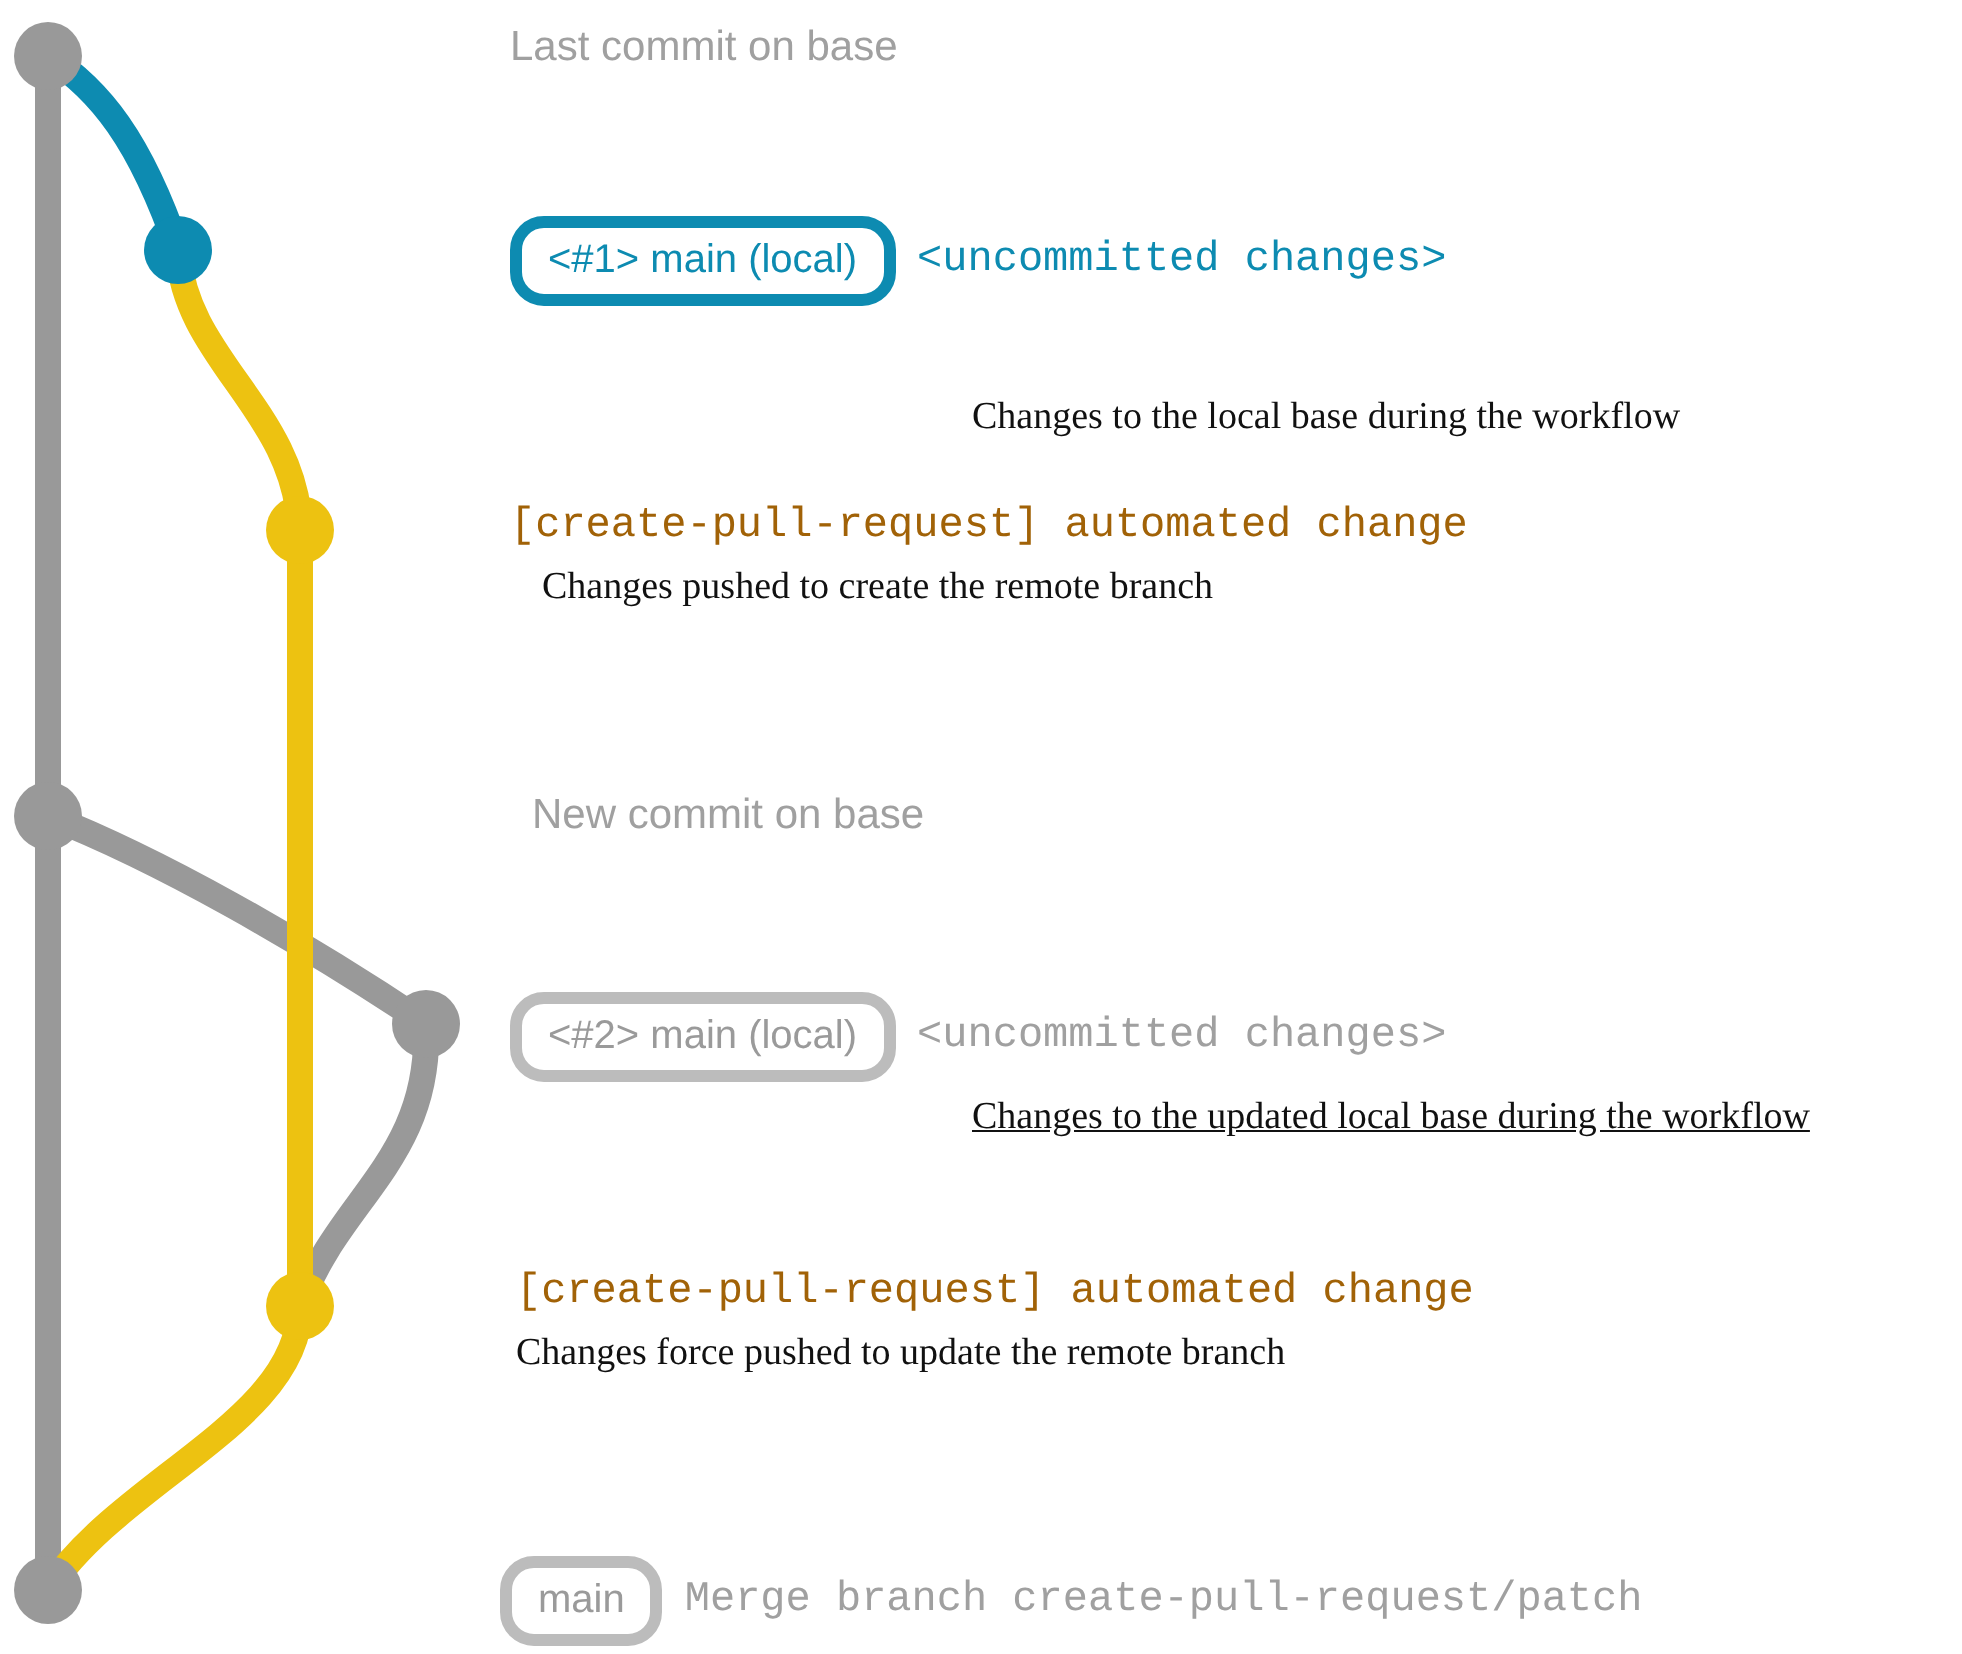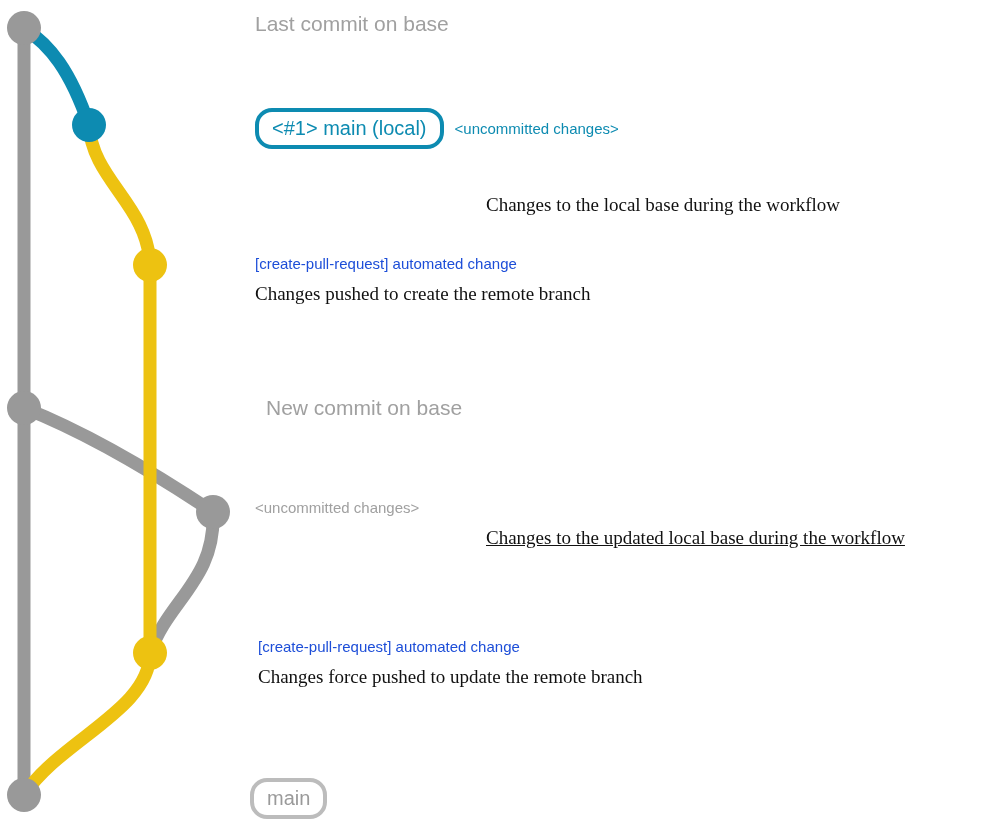--- a/index.html
+++ b/index.html
@@ -43,21 +43,21 @@
     justify-content: flex-end;
   }
   .row-line {
     display: flex;
     align-items: center;
     gap: 11px;
     white-space: nowrap;
   }
   .ref-chip {
     display: inline-block;
-    border: 4px solid #fca5a5;
+    border: 6px solid #fca5a5;
     border-radius: 17px;
     padding: 5px 13px 6px 13px;
     font-size: 20px;
     line-height: 22px;
     color: #999999;
     background: #ffffff;
     font-family: "Liberation Sans", sans-serif;
   }
   .ref-chip.blue {
     border-color: #0d8bb1;
@@ -65,27 +65,27 @@
   }
   .ref-chip.yellow {
     border-color: #edc211;
     color: #edc211;
   }
   .ref-chip.gray {
     border-color: #bcbcbc;
     color: #9a9a9a;
   }
   .subject {
-    font-size: 15px;
+    font-size: 21px;
     line-height: 24px;
-    font-family: Liberation Sans, sans-serif;
+    font-family: Liberation Mono, monospace;
     white-space: nowrap;
   }
   .subject.blue  { color: #0d8bb1; }
-  .subject.yellow{ color: #1d4ed8; }
+  .subject.yellow{ color: #a16207; }
   .subject.gray  { color: #a0a0a0; }
   .desc {
     font-family: "Liberation Serif", serif;
     font-size: 19px;
     line-height: 22px;
     color: #111111;
     white-space: nowrap;
     margin-top: 7px;
   }
   .plain-note {
@@ -140,43 +140,45 @@
         <span class="ref-chip blue">&lt;#1&gt; main (local)</span>
         <span class="subject blue">&lt;uncommitted changes&gt;</span>
       </div>
       <div class="desc" style="margin-left:231px;margin-top:45px;">Changes to the local base during the workflow</div>
     </div>
 
     <div class="row" style="left:255px; top:252px;">
       <div class="row-line">
         <span class="subject yellow">[create-pull-request] automated change</span>
       </div>
-      <div class="desc" style="margin-left:0;">Changes pushed to create the remote branch</div>
+      <div class="desc" style="margin-left:16px;">Changes pushed to create the remote branch</div>
     </div>
 
     <div class="row" style="left:266px; top:396px;">
       <div class="row-line">
         <span class="plain-note">New commit on base</span>
       </div>
     </div>
 
     <div class="row" style="left:255px; top:496px;">
       <div class="row-line">
+        <span class="ref-chip gray">&lt;#2&gt; main (local)</span>
         <span class="subject gray">&lt;uncommitted changes&gt;</span>
       </div>
       <div class="desc" style="margin-left:231px;text-decoration:underline;">Changes to the updated local base during the workflow</div>
     </div>
 
     <div class="row" style="left:258px; top:635px;">
       <div class="row-line">
         <span class="subject yellow">[create-pull-request] automated change</span>
       </div>
       <div class="desc" style="">Changes force pushed to update the remote branch</div>
     </div>
 
     <div class="row" style="left:250px; top:778px;">
       <div class="row-line">
         <span class="ref-chip gray">main</span>
+        <span class="subject gray">Merge branch create-pull-request/patch</span>
       </div>
     </div>
 
   </div>
 </div>
 
 </body></html>

